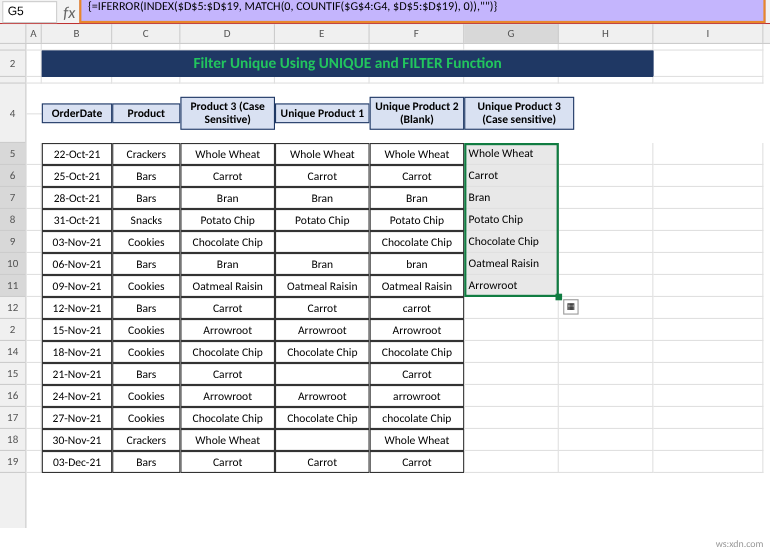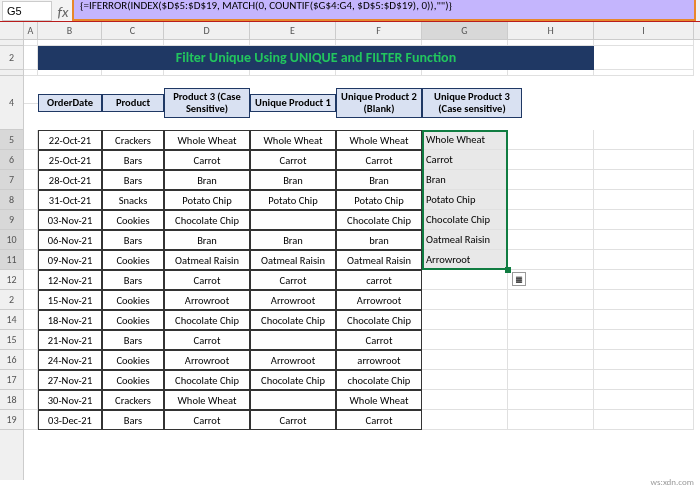--- a/index.html
+++ b/index.html
@@ -42,21 +42,21 @@
 
 .title-cell { background: #1f3864; color: #22c55e; font-weight: bold; font-size: 14px; text-align: center; line-height: 24px; display: flex; justify-content: center; align-items: center; }
 .header-cell { background: #d9e1f2; border: 1px solid #1f3864; font-weight: bold; text-align: center; display: flex; align-items: center; justify-content: center; padding: 2px; line-height: 1.1; font-size: 10.5px; }
 .data-cell { border: 1px solid #333; text-align: center; background: #fff; }
 .spill-cell { background: #e8e8e8; border-right: 1px solid #aaa; border-bottom: 1px solid #e0e0e0; text-align: left; padding-left: 4px; }
 
 .selection-border { position: absolute; border: 2px solid #107c41; pointer-events: none; }
 .fill-handle { position: absolute; width: 6px; height: 6px; background: #107c41; }
 .autofill-btn { position: absolute; width: 14px; height: 14px; border: 1px solid #999; background: #fff; font-size: 8px; text-align: center; line-height: 12px; }
 
-.footer { position: absolute; bottom: 13px; right: 6px; font-size: 9px; color: #999; }
+.footer { position: absolute; bottom: 0; right: 6px; font-size: 9px; color: #999; }
 </style>
 </head>
 <body>
 
 <div class="top-bar">
   <input class="name-box" value="G5" style="">
   <span class="fx-label">fx</span>
   <div class="formula-bar">{=IFERROR(INDEX($D$5:$D$19, MATCH(0, COUNTIF($G$4:G4, $D$5:$D$19), 0)),"")}</div>
 </div>
 

